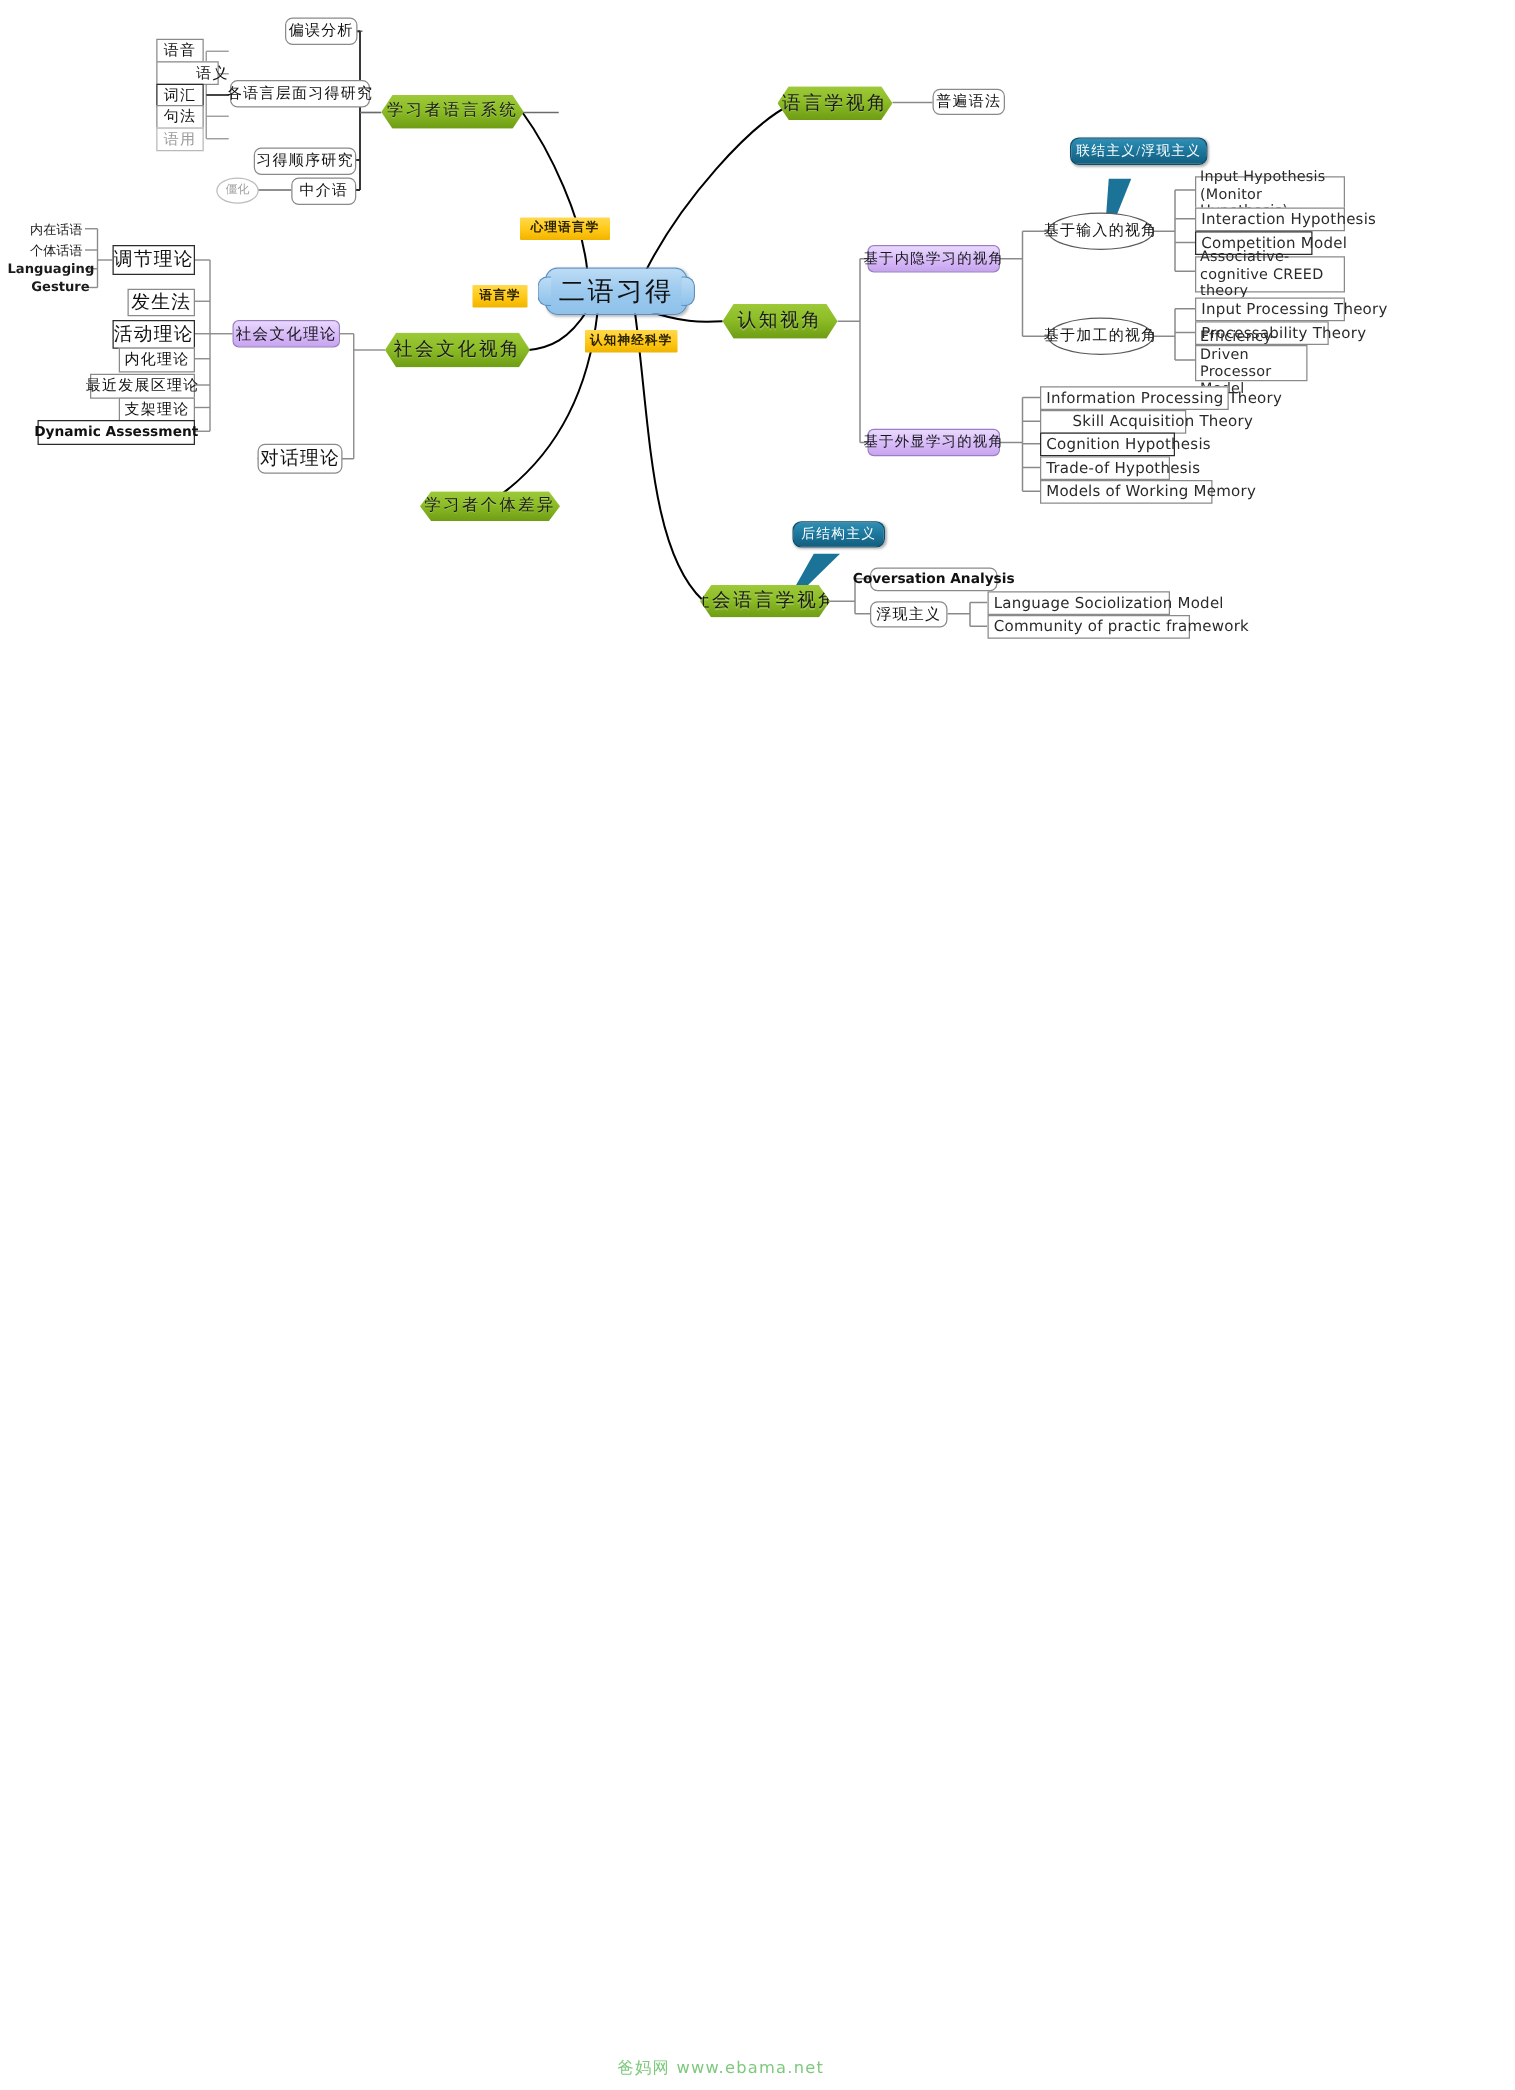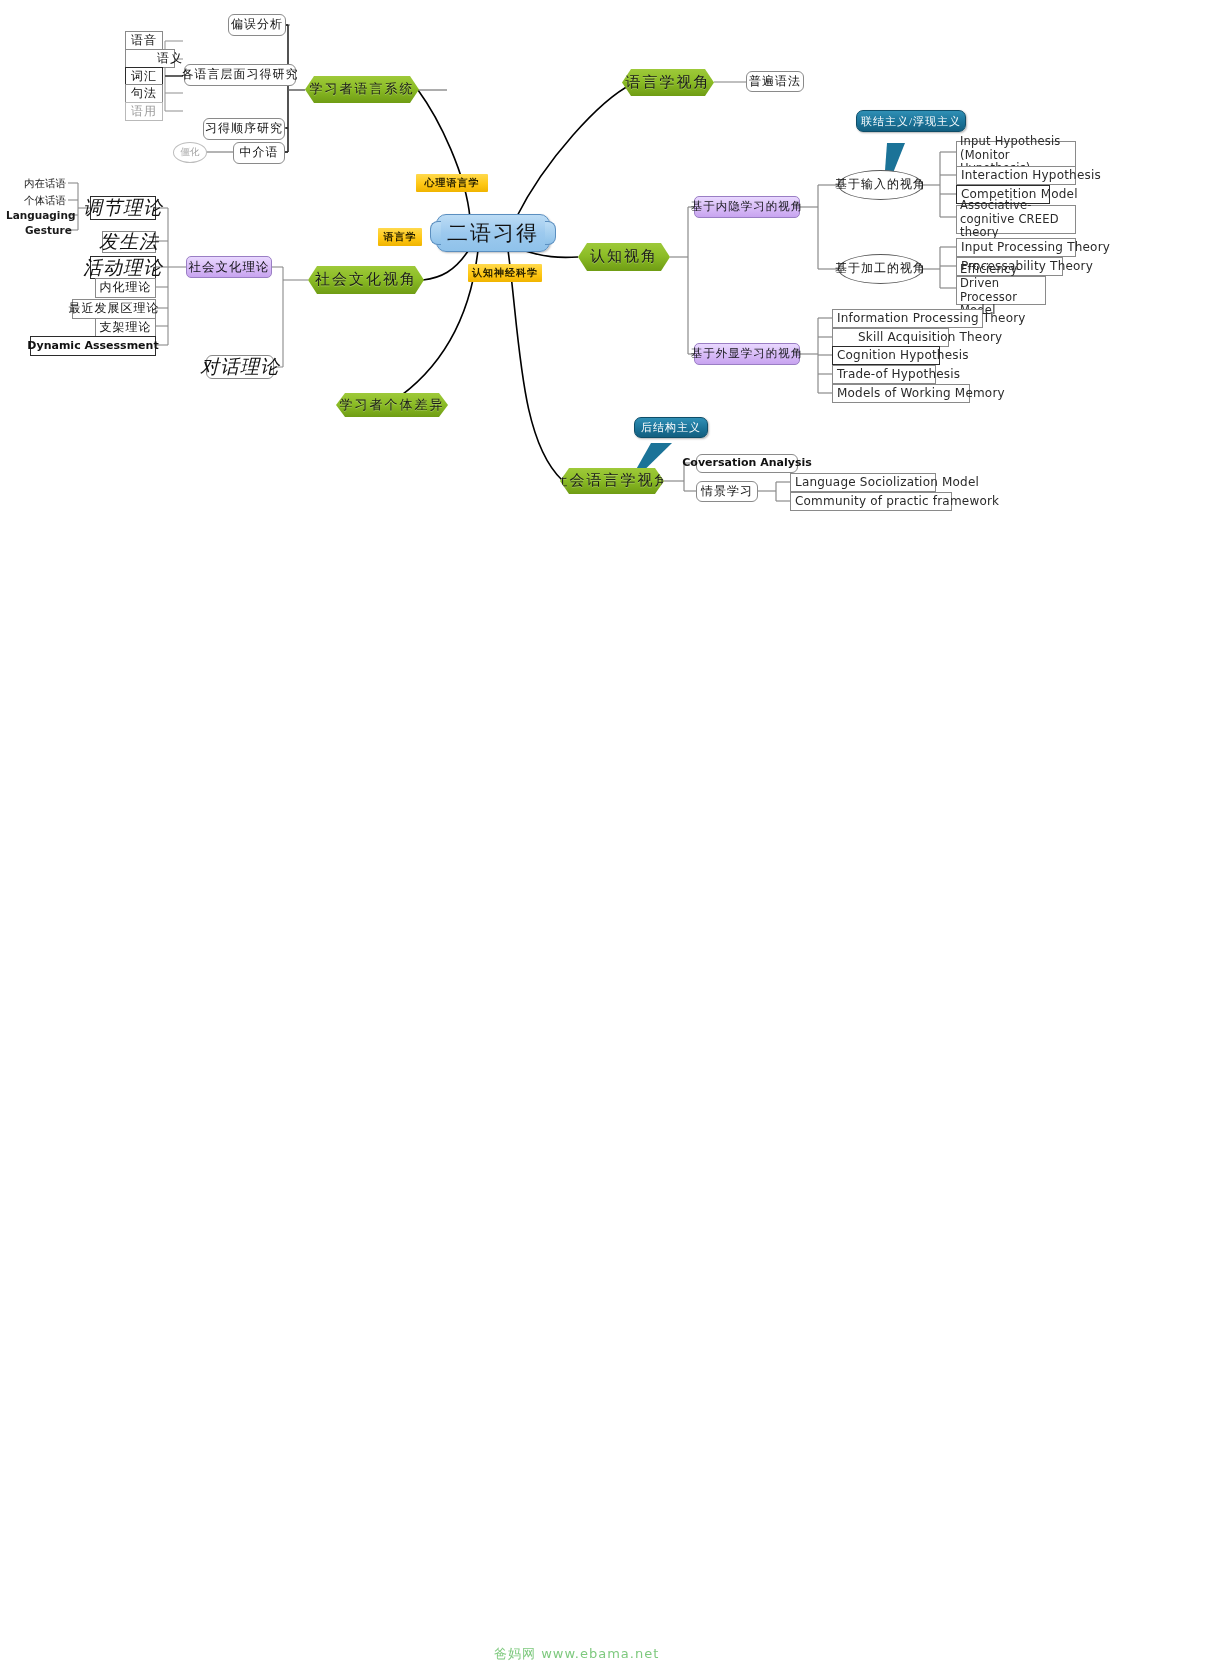--- a/index.html
+++ b/index.html
@@ -61,21 +61,21 @@
     box-shadow:1px 1px 2px rgba(0,0,0,.3);
   }
 
   
   .box{border:1px solid #8a8a8a;background:#ffffff;color:#111;font-size:11px;
        font-family:"DejaVu Sans",sans-serif;padding:0 4px;}
   .box.rnd{border-radius:6px;}
   .box.dark{border-color:#2b2b2b;}
   .box.grey{border-color:#b9b9b9;color:#9a9a9a;}
   .box.cn{font-size:12px;letter-spacing:1px;}
-  .box.cnl{font-size:19px;letter-spacing:1px;font-style:italic;}
+  .box.cnl{font-size:15px;letter-spacing:1px;}
   .box.en{font-family:"DejaVu Sans",sans-serif;font-size:12px;color:#2a2a2a;letter-spacing:.2px;}
   .box.enb{font-weight:bold;font-size:11px;}
   .box.two{white-space:normal;text-align:left;justify-content:flex-start;
            font-size:11.5px;line-height:1.18;padding:1px 3px;}
   .box.left{justify-content:flex-start;text-align:left;}
 
   
   .bare{position:absolute;font-family:"DejaVu Sans",sans-serif;font-size:10.5px;
         color:#1a1a1a;white-space:nowrap;}
   .bare.b{font-weight:bold;}
@@ -420,21 +420,21 @@
     <span>社会语言学视角</span>
   </div>
   <div class="node teal" style="left:634px;top:417px;width:74px;height:21px;">
     <span>后结构主义</span>
   </div>
 
   <div class="node box rnd enb" style="left:696px;top:454px;width:102px;height:19px;">
     <span>Coversation Analysis</span>
   </div>
   <div class="node box rnd cn" style="left:696px;top:481px;width:62px;height:21px;">
-    <span>情景学习</span>
+    <span>浮现主义</span>
   </div>
   <div class="node box en left" style="left:790px;top:473px;width:146px;height:19px;">
     <span>Language Sociolization Model</span>
   </div>
   <div class="node box en left" style="left:790px;top:492px;width:162px;height:19px;">
     <span>Community of practic framework</span>
   </div>
 
 
   <div class="watermark" style="left:494px;top:1645px;">爸妈网 www.ebama.net</div>

